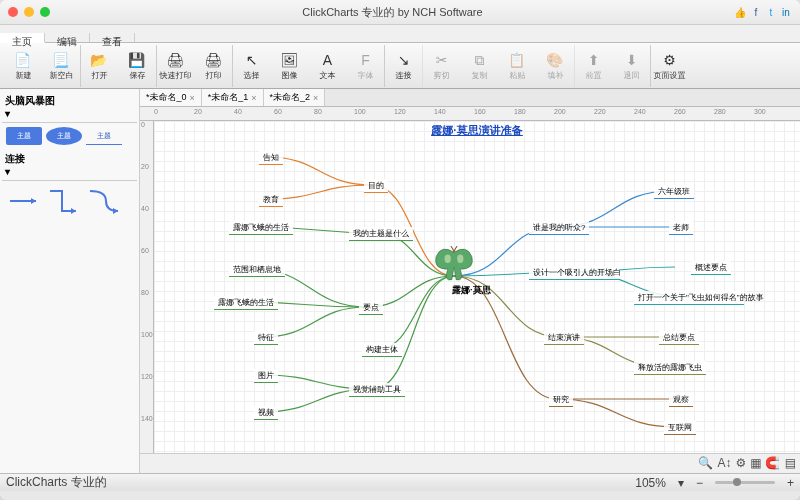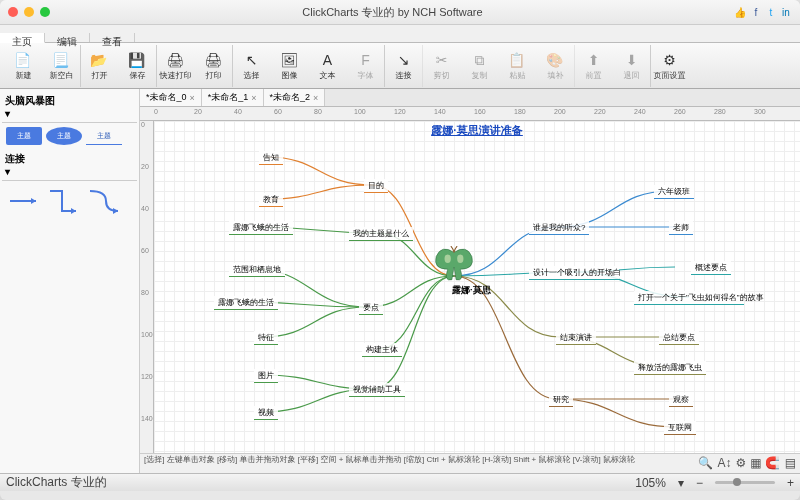--- a/index.html
+++ b/index.html
@@ -284,30 +284,29 @@
           <div class="node" style="left: 208px; top: 222px; border-bottom: 1.5px solid rgb(74, 154, 74);">构建主体</div>
           <div class="node" style="left: 195px; top: 262px; border-bottom: 1.5px solid rgb(74, 154, 74);">视觉辅助工具</div>
           <div class="node" style="left: 100px; top: 248px; border-bottom: 1.5px solid rgb(74, 154, 74);">图片</div>
           <div class="node" style="left: 100px; top: 285px; border-bottom: 1.5px solid rgb(74, 154, 74);">视频</div>
           <div class="node" style="left: 375px; top: 100px; border-bottom: 1.5px solid rgb(58, 138, 208);">谁是我的听众?</div>
           <div class="node" style="left: 500px; top: 64px; border-bottom: 1.5px solid rgb(58, 138, 208);">六年级班</div>
           <div class="node" style="left: 515px; top: 100px; border-bottom: 1.5px solid rgb(58, 138, 208);">老师</div>
           <div class="node" style="left: 375px; top: 145px; border-bottom: 1.5px solid rgb(42, 165, 165); width: 90px;">设计一个吸引人的开场白</div>
           <div class="node" style="left: 505px; top: 140px; border-bottom: 1.5px solid rgb(42, 165, 165); margin-left: 32px;">概述要点</div>
           <div class="node" style="left: 480px; top: 170px; border-bottom: 1.5px solid rgb(42, 165, 165); width: 110px;">打开一个关于"飞虫如何得名"的故事</div>
-          <div class="node" style="left: 402px; top: 210px; border-bottom: 1.5px solid rgb(138, 138, 74);">结束演讲</div>
+          <div class="node" style="left: 390px; top: 210px; border-bottom: 1.5px solid rgb(138, 138, 74);">结束演讲</div>
           <div class="node" style="left: 505px; top: 210px; border-bottom: 1.5px solid rgb(138, 138, 74);">总结要点</div>
           <div class="node" style="left: 480px; top: 240px; border-bottom: 1.5px solid rgb(138, 138, 74);">释放活的露娜飞虫</div>
           <div class="node" style="left: 395px; top: 272px; border-bottom: 1.5px solid rgb(154, 106, 58);">研究</div>
           <div class="node" style="left: 515px; top: 272px; border-bottom: 1.5px solid rgb(154, 106, 58);">观察</div>
           <div class="node" style="left: 510px; top: 300px; border-bottom: 1.5px solid rgb(154, 106, 58);">互联网</div>
         </div>
     </div>
     <div class="hints">
-      <span style="flex:1">[选择] 左键单击对象 [移动] 单击并拖动对象 [平移] 空间 + 鼠标单击并拖动 [缩放] Ctrl + 鼠标滚轮 [H-滚动] Shift + 鼠标滚轮 [V-滚动] 鼠标滚轮</span>
       <div class="tools">
         <span>🔍</span>
         <span>A↕</span>
         <span>⚙</span>
         <span>▦</span>
         <span style="color:#c0392b">🧲</span>
         <span>▤</span>
       </div>
     </div>
   </div>

